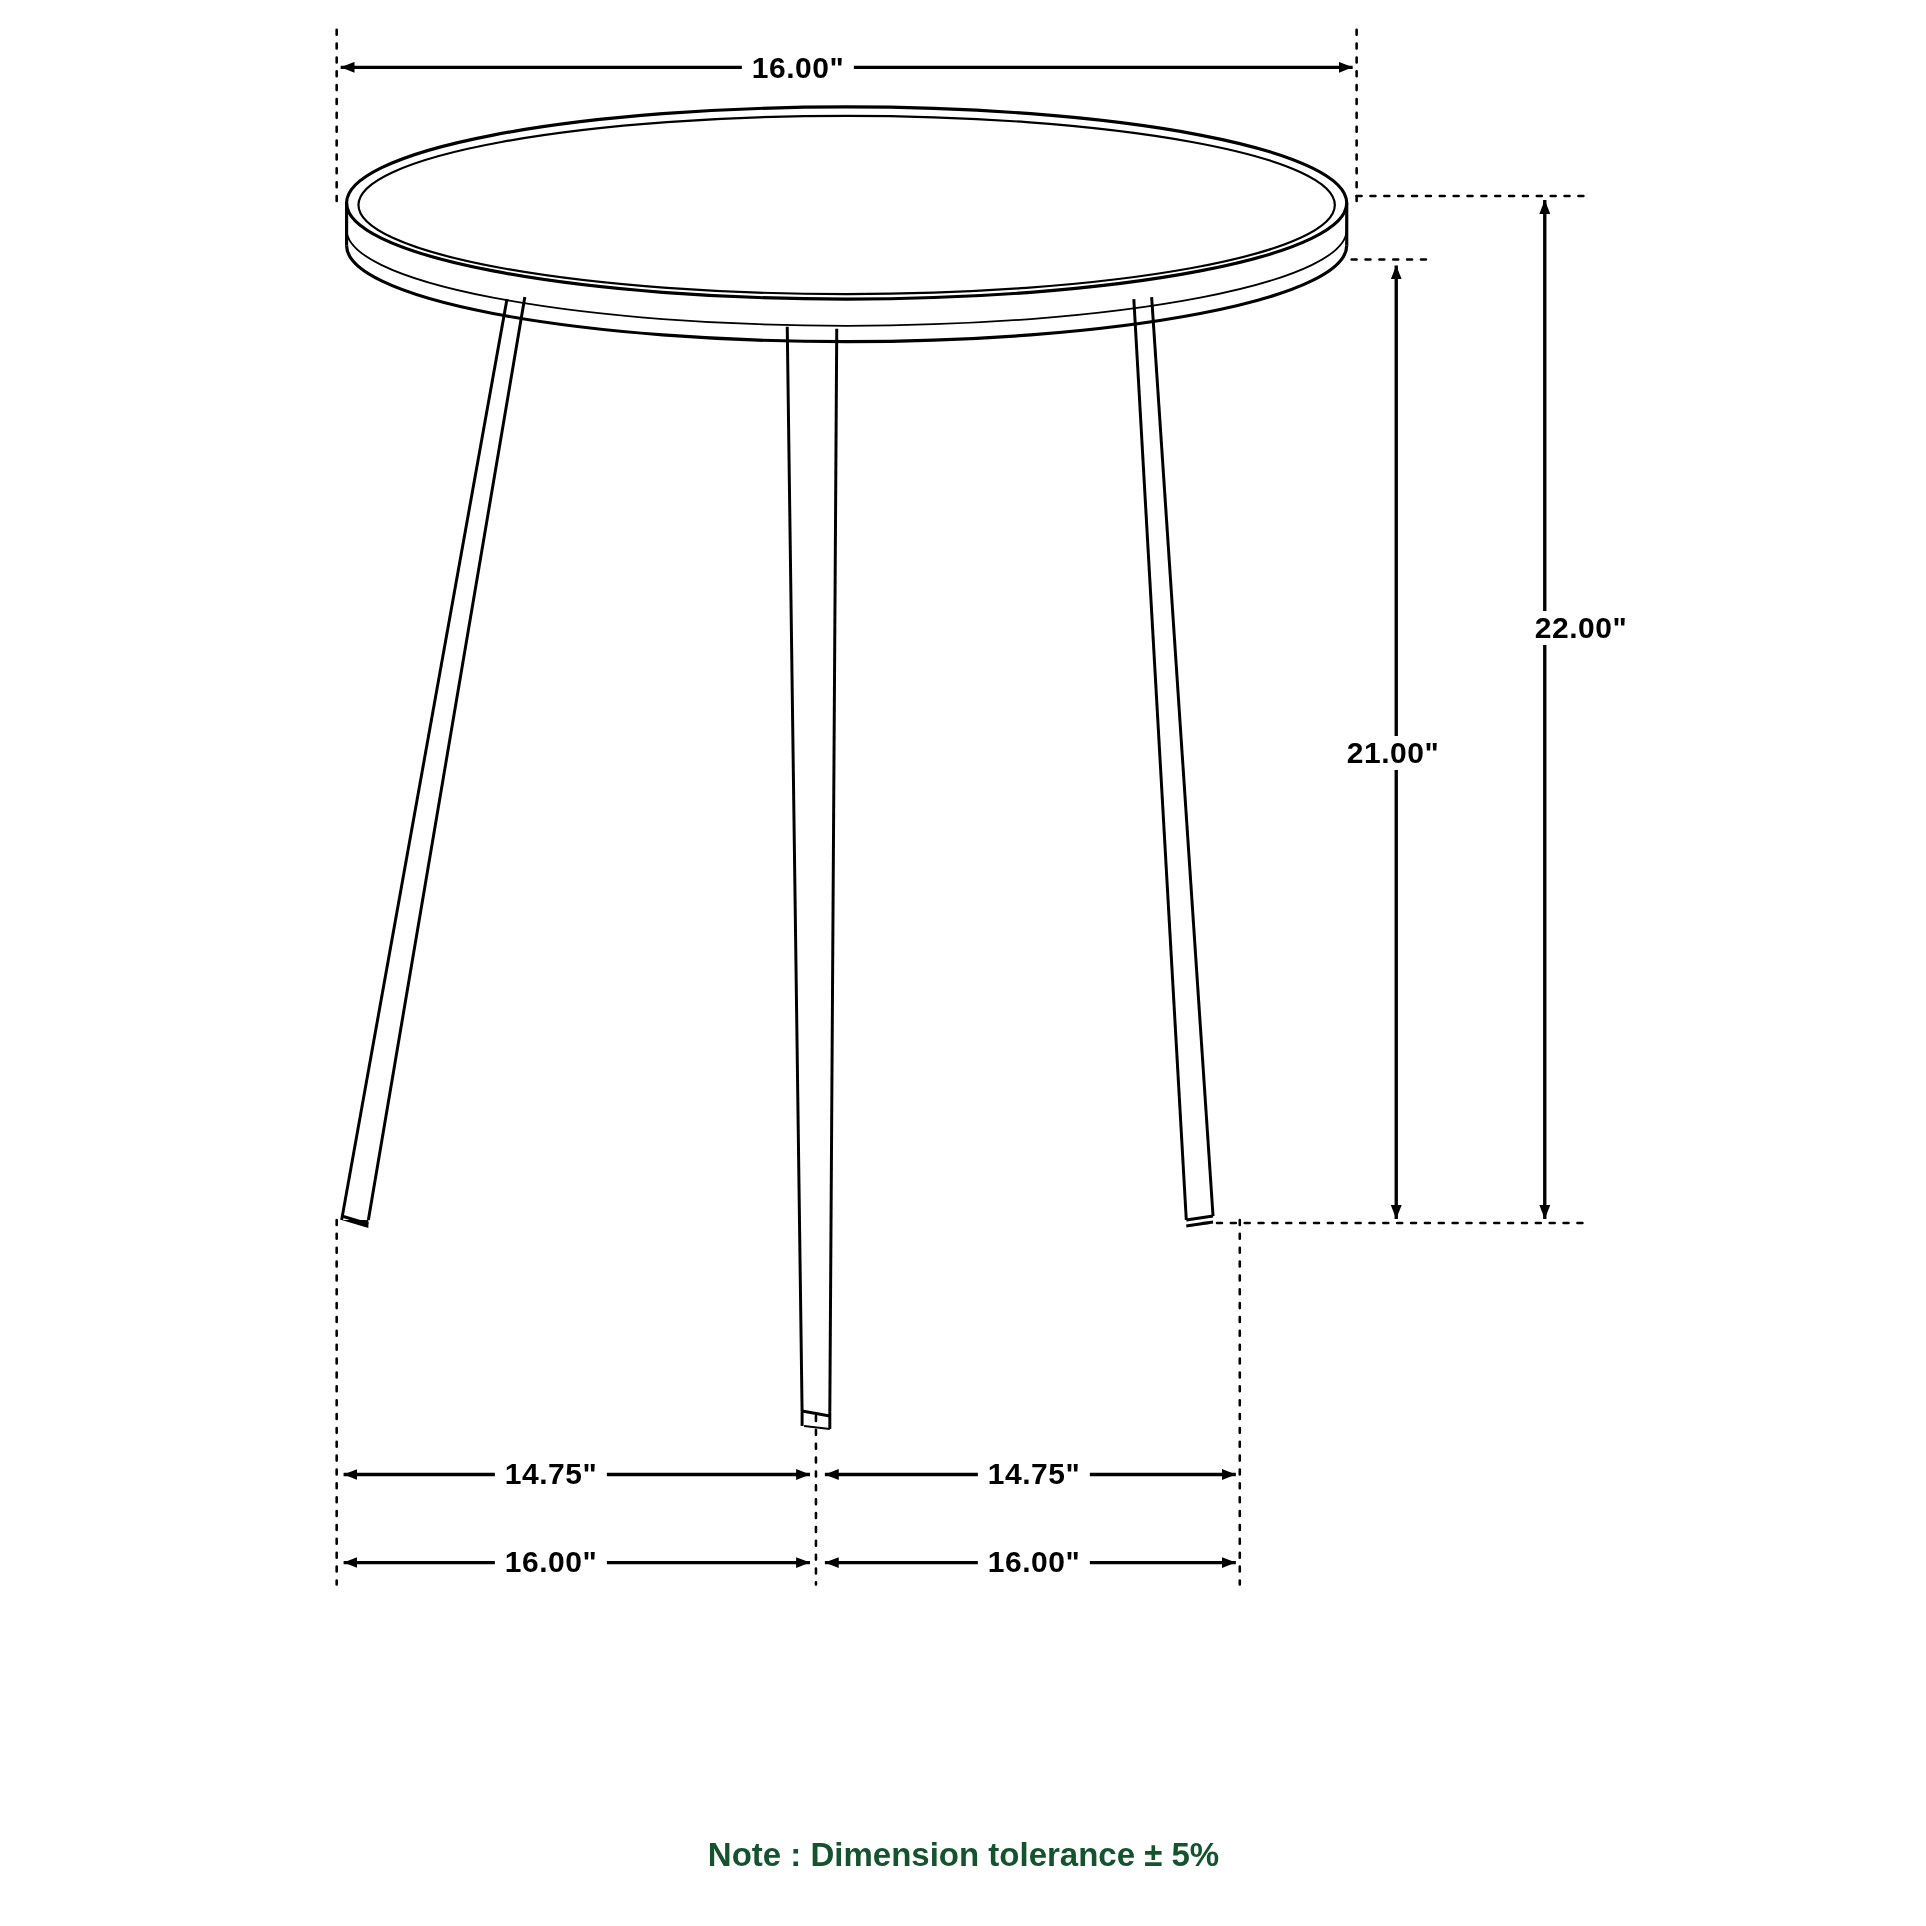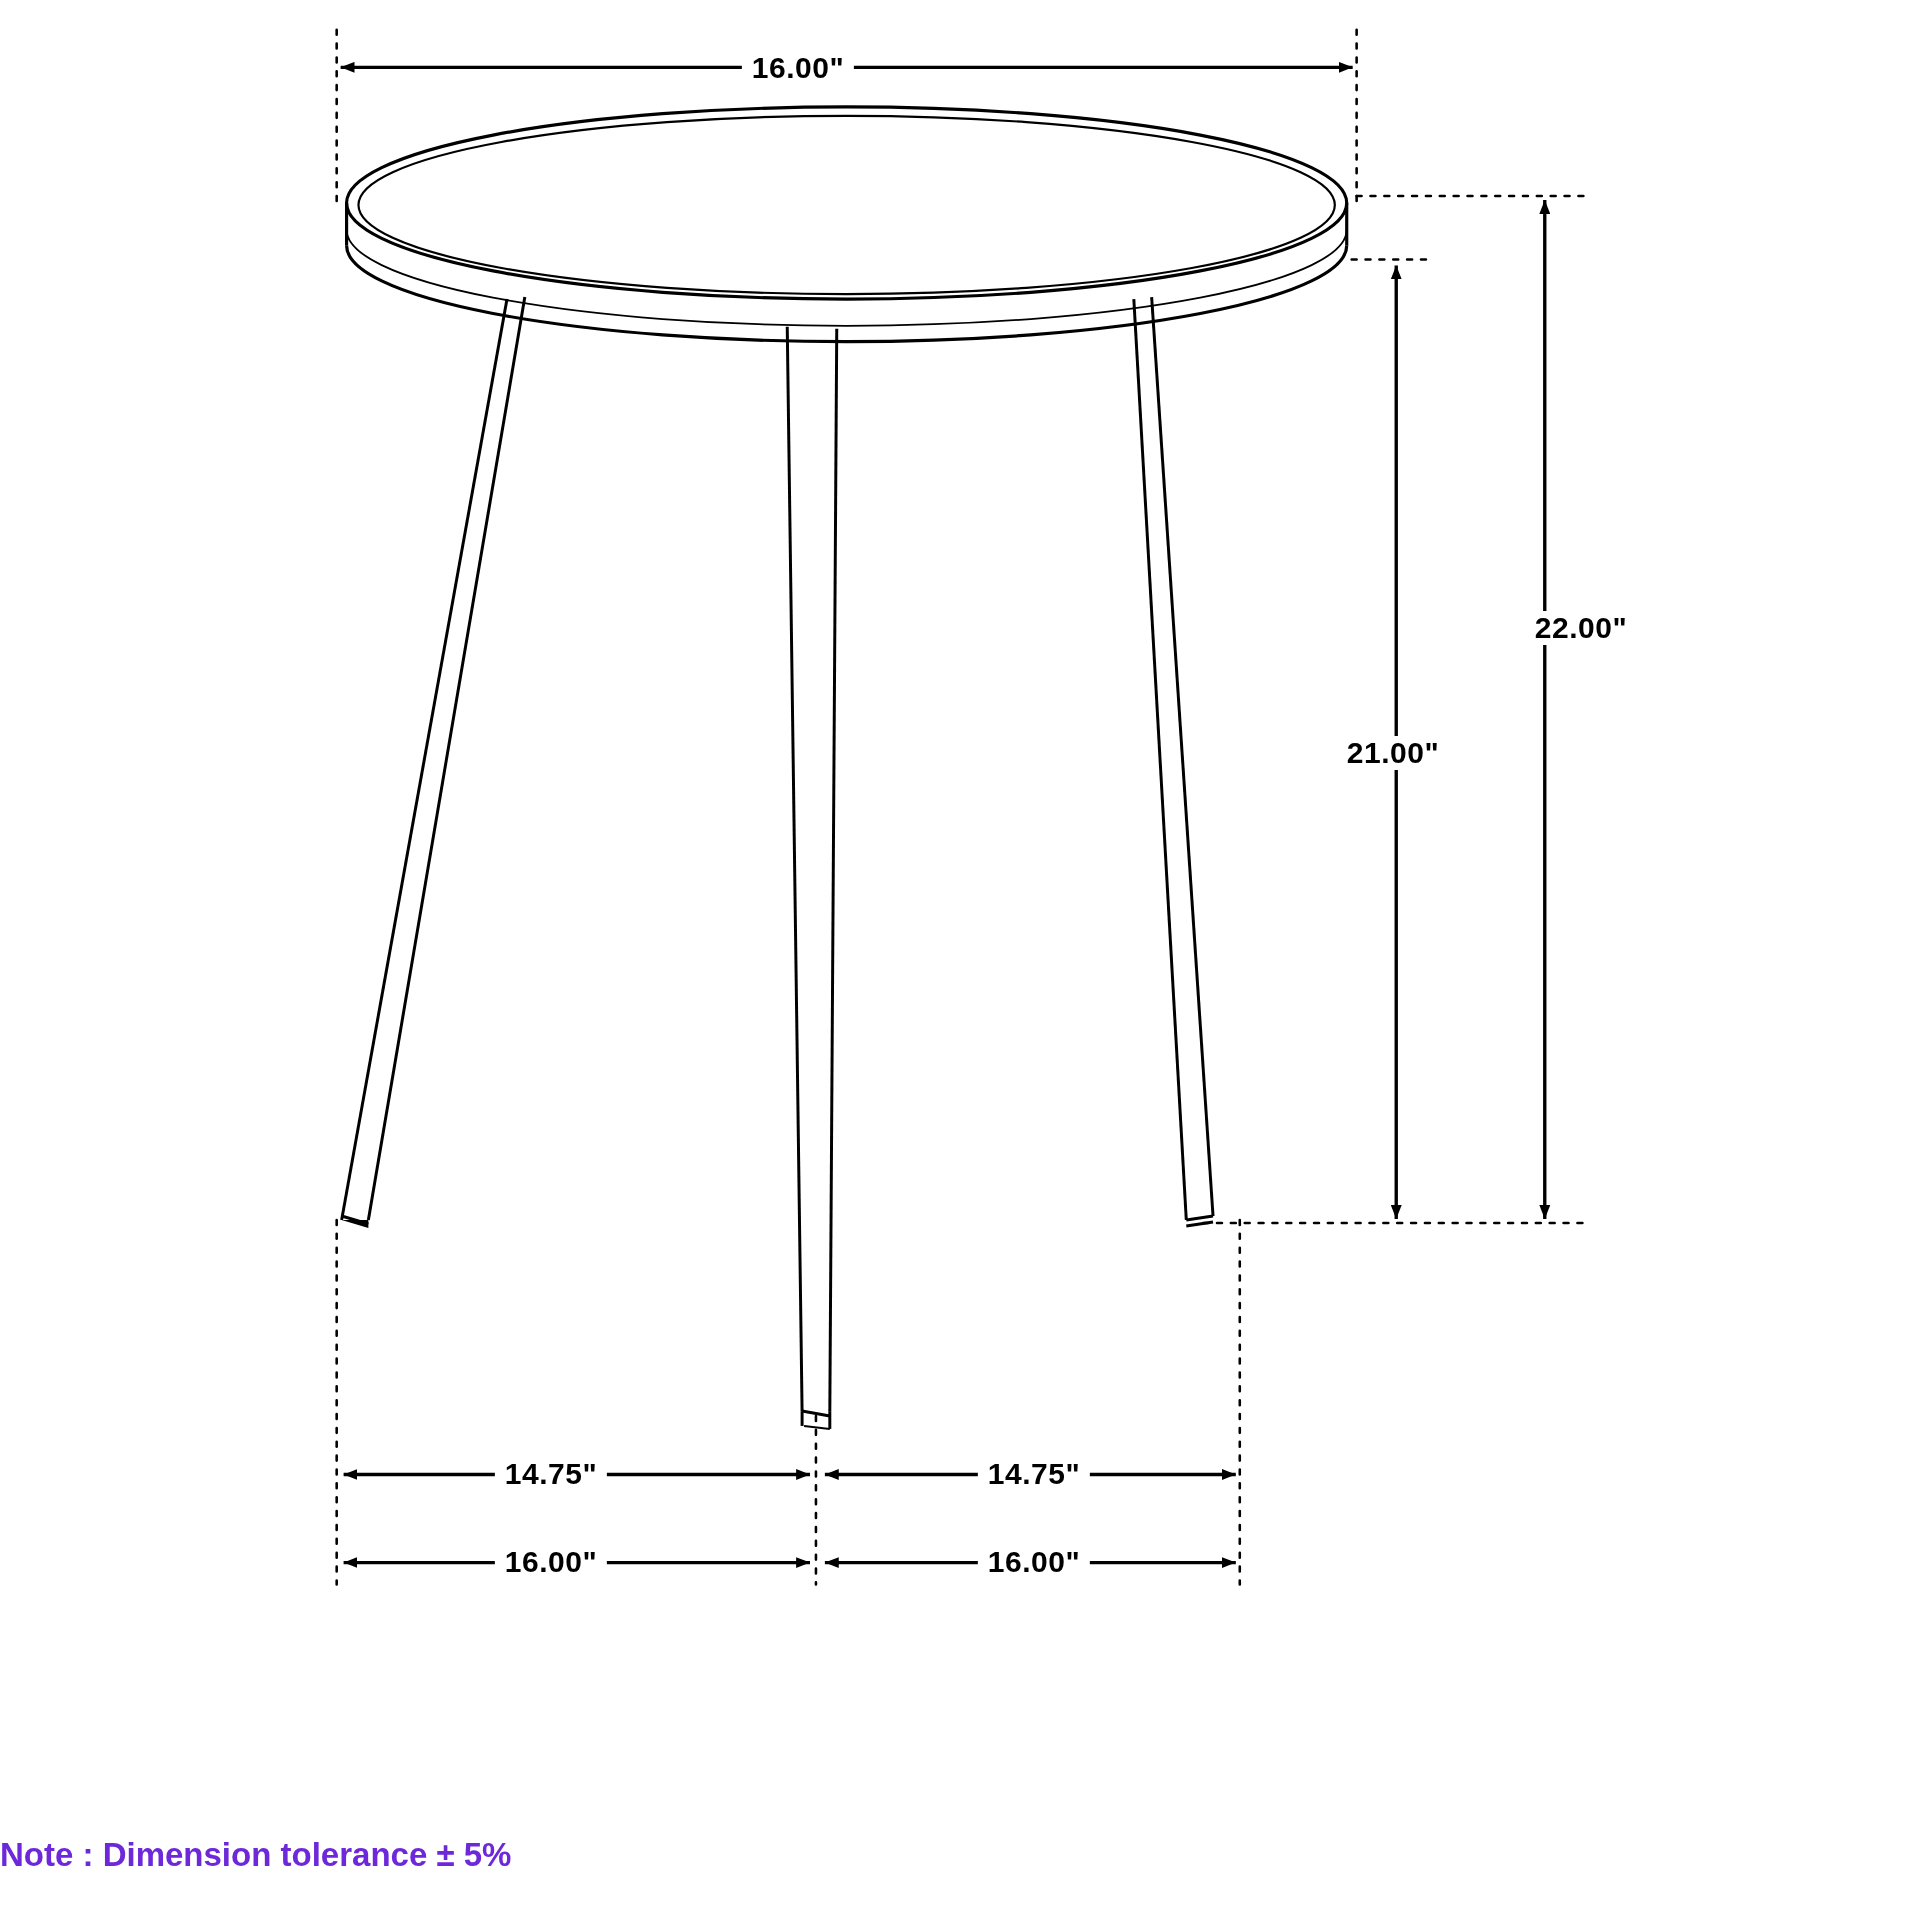--- a/index.html
+++ b/index.html
@@ -34,24 +34,25 @@
     letter-spacing: 0.5px;
     color: #000000;
     background: #ffffff;
     padding: 0 10px;
     white-space: nowrap;
   }
   .note {
     position: absolute;
     left: 0;
     right: 0;
+    text-align: center;
     font-family: "Liberation Sans", sans-serif;
     font-weight: bold;
     font-size: 33px;
-    color: #6d28d9;
+    color: #14532d;
   }
 </style>
 </head>
 <body>
 
 <div id="stage">
 
   <svg class="drawing" viewBox="0 0 1946 1946">
     <defs>
       <marker id="arrHead" markerWidth="16" markerHeight="16" refX="14" refY="5.5" orient="auto" markerUnits="userSpaceOnUse">

